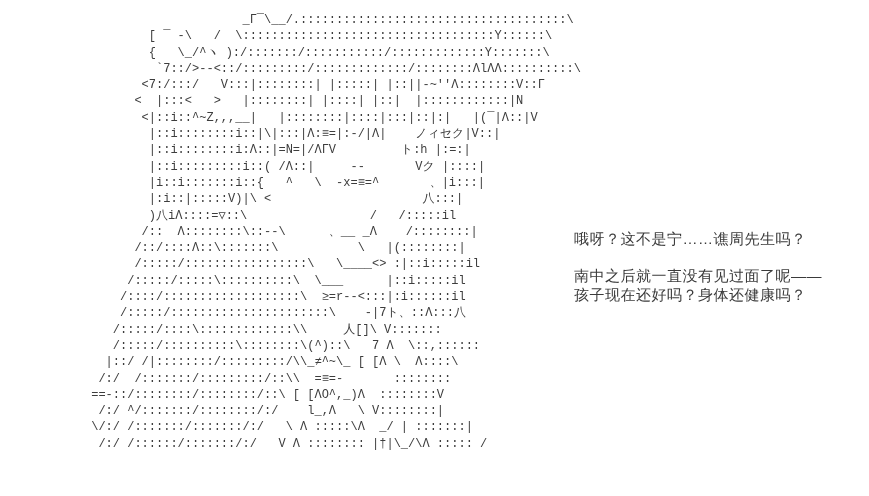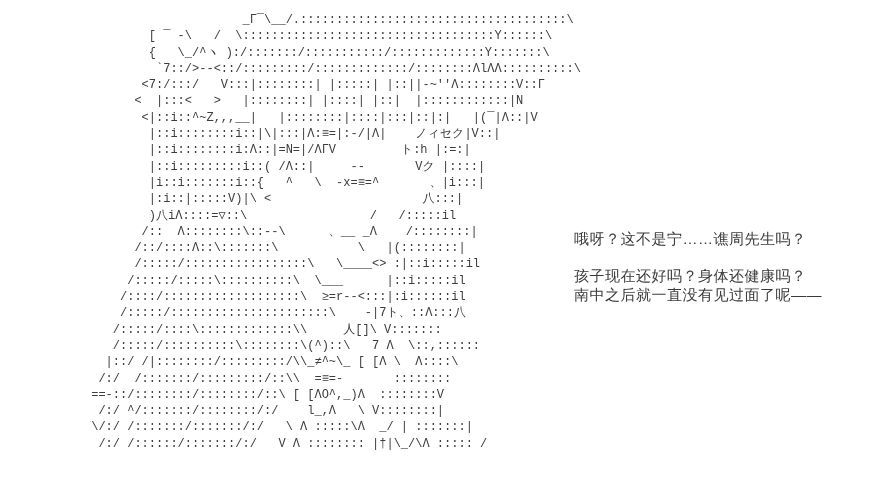--- a/index.html
+++ b/index.html
@@ -61,16 +61,16 @@
       ==-::/::::::::/::::::::/::\ [ [ΛO^,_)Λ  ::::::::V
        /:/ ^/:::::::/::::::::/:/    l_,Λ   \ V::::::::|
       \/:/ /:::::::/:::::::/:/   \ Λ :::::\Λ  _/ | :::::::|
        /:/ /::::::/:::::::/:/   V Λ :::::::: |†|\_/\Λ ::::: /</pre>
 
 <div class="dialogue">
   <div class="para1">
     <div>哦呀？这不是宁……谯周先生吗？</div>
   </div>
   <div class="para2">
+    <div>南中之后就一直没有见过面了呢——</div>
     <div>孩子现在还好吗？身体还健康吗？</div>
-    <div>南中之后就一直没有见过面了呢——</div>
   </div>
 </div>
 
 </body></html>

